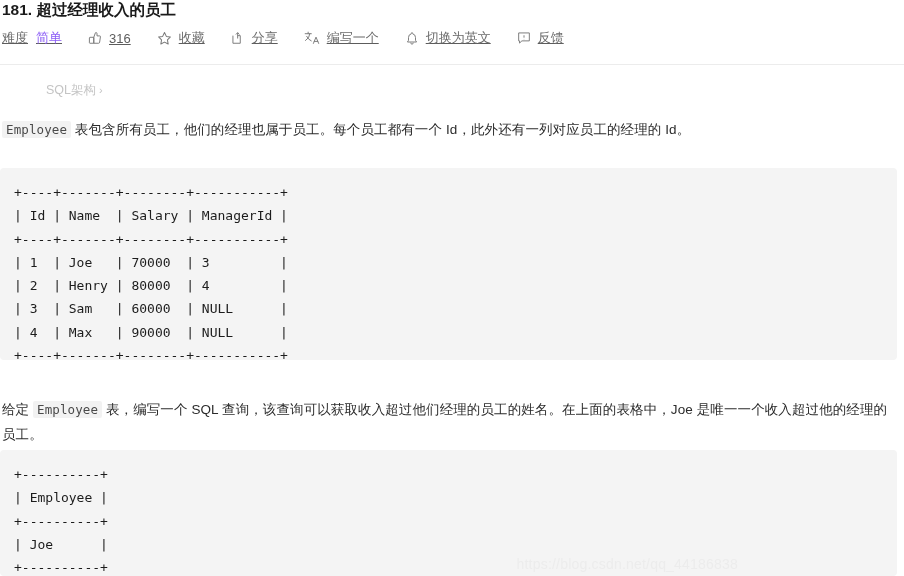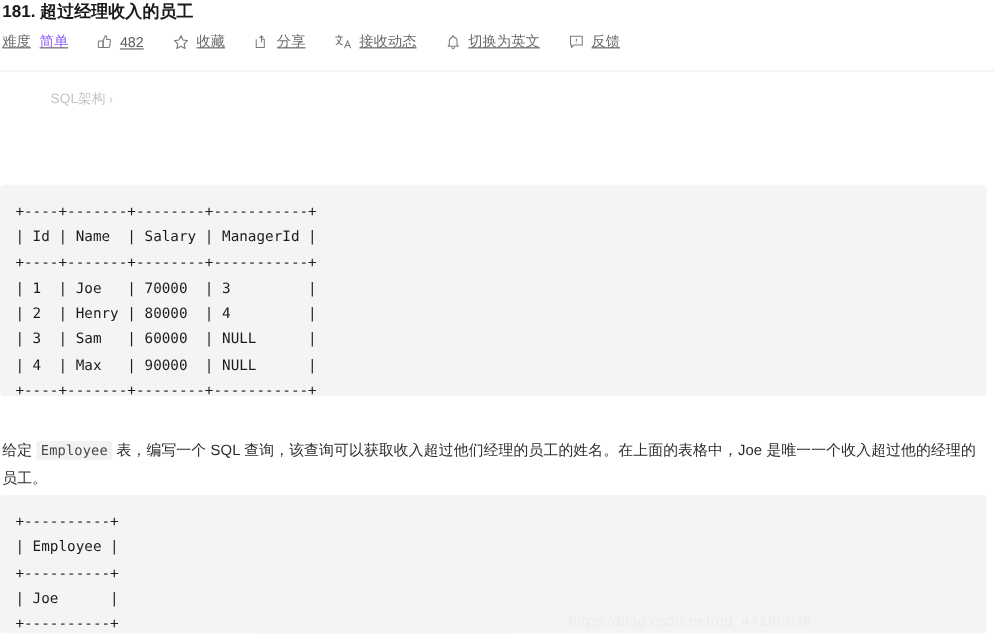--- a/index.html
+++ b/index.html
@@ -173,21 +173,21 @@
       <span class="difficulty-value">简单</span>
     </div>
 
     <div class="tool-group">
       <span class="ic">
         <svg width="14" height="14" viewBox="0 0 16 16" fill="none" stroke="#7a7a7a" stroke-width="1.1">
           <path d="M4.5 7.2 L6.6 7.2 L6.6 14 L2.2 14 Q1.6 14 1.6 13.4 L1.6 7.9 Q1.6 7.2 2.2 7.2 Z"></path>
           <path d="M6.6 7.2 L8.4 2.3 Q8.6 1.6 9.3 1.7 Q10.3 1.9 10.3 3.1 L10.3 5.6 L13.4 5.6 Q14.4 5.6 14.2 6.6 L13.3 12.8 Q13.2 14 12.2 14 L6.6 14 Z"></path>
         </svg>
       </span>
-      <span class="count-text">482</span>
+      <span class="count-text">316</span>
     </div>
 
     <div class="tool-group">
       <span class="ic">
         <svg width="15" height="15" viewBox="0 0 16 16" fill="none" stroke="#7a7a7a" stroke-width="1.1" stroke-linejoin="round">
           <path d="M8 1.6 L9.95 5.75 L14.3 6.35 L11.15 9.5 L11.9 13.95 L8 11.85 L4.1 13.95 L4.85 9.5 L1.7 6.35 L6.05 5.75 Z"></path>
         </svg>
       </span>
       <span class="tool-label">收藏</span>
     </div>
@@ -207,21 +207,21 @@
       <span class="ic">
         <svg width="16" height="14" viewBox="0 0 18 16" fill="none" stroke="#7a7a7a" stroke-width="1.1" stroke-linecap="round">
           <path d="M1.2 3.1 L8.2 3.1"></path>
           <path d="M4.6 1.3 L4.6 3.1"></path>
           <path d="M6.6 3.1 Q6.2 8.2 1.6 10.9"></path>
           <path d="M2.9 6.1 Q5.1 10.1 8.1 11.3"></path>
           <path d="M10.6 14.2 L13.6 7.0 L16.6 14.2"></path>
           <path d="M11.6 11.9 L15.6 11.9"></path>
         </svg>
       </span>
-      <span class="tool-label">接收动态</span>
+      <span class="tool-label">编写一个</span>
     </div>
 
     <div class="tool-group">
       <span class="ic">
         <svg width="14" height="15" viewBox="0 0 16 16" fill="none" stroke="#7a7a7a" stroke-width="1.1" stroke-linejoin="round">
           <path d="M8 1.3 Q8.8 1.3 8.8 2.1 L8.8 2.7 Q12 3.4 12 6.9 L12 10.1 L13.2 12 L2.8 12 L4 10.1 L4 6.9 Q4 3.4 7.2 2.7 L7.2 2.1 Q7.2 1.3 8 1.3 Z"></path>
           <path d="M6.5 12.8 Q6.8 14.5 8 14.5 Q9.2 14.5 9.5 12.8"></path>
         </svg>
       </span>
       <span class="tool-label">切换为英文</span>
@@ -239,20 +239,21 @@
     </div>
 
   </div>
 
   <div class="divider"></div>
 
   <div class="breadcrumb">
     <span>SQL架构</span><span class="chev">›</span>
   </div>
 
+  <div class="para para-1"><code class="inline">Employee</code><span> 表包含所有员工，他们的经理也属于员工。每个员工都有一个 Id，此外还有一列对应员工的经理的 Id。</span></div>
 
   <pre class="codeblock codeblock-1">+----+-------+--------+-----------+
 | Id | Name  | Salary | ManagerId |
 +----+-------+--------+-----------+
 | 1  | Joe   | 70000  | 3         |
 | 2  | Henry | 80000  | 4         |
 | 3  | Sam   | 60000  | NULL      |
 | 4  | Max   | 90000  | NULL      |
 +----+-------+--------+-----------+</pre>
 

